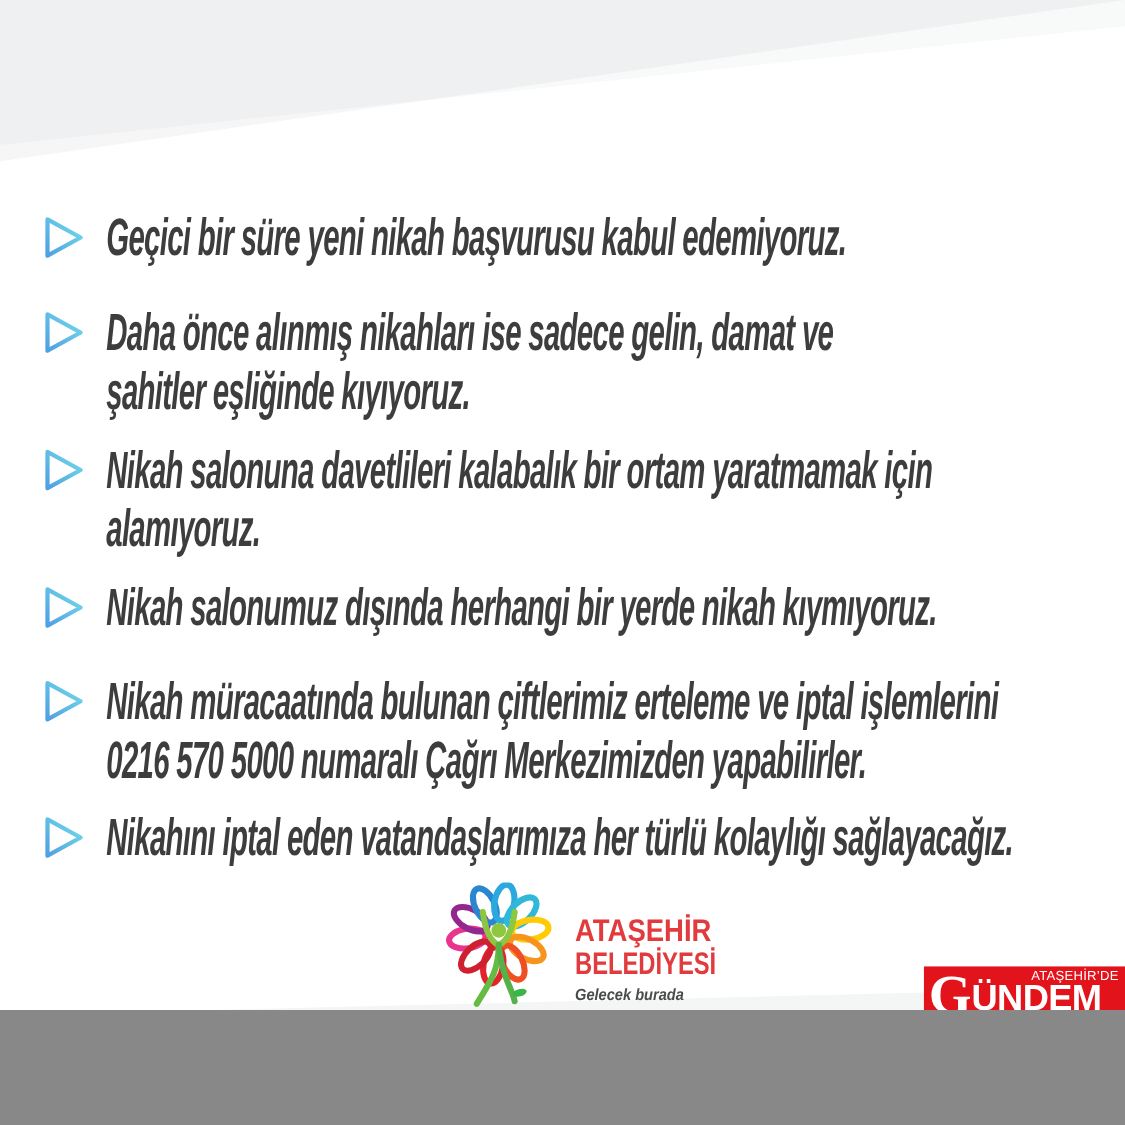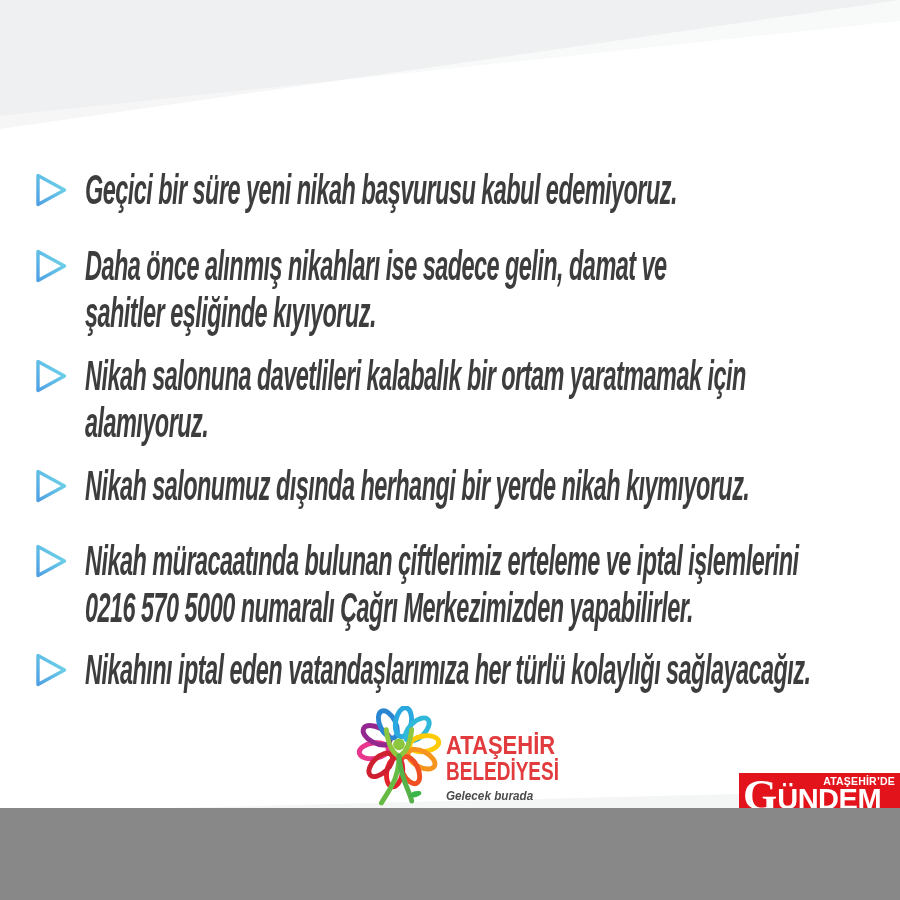--- a/index.html
+++ b/index.html
@@ -23,32 +23,32 @@
   .bullet{flex:0 0 auto;width:37px;height:40px;margin:4px 15px 0 0;}
   .line{
     font-size:42px;line-height:47px;font-weight:700;font-style:italic;
     letter-spacing:-1px;white-space:nowrap;
     transform:scaleX(0.56);transform-origin:0 0;
   }
 
   
   .brand{position:absolute;left:356px;top:706px;display:flex;}
   .brand-flower{width:88px;height:104px;}
-  .brand-text{margin-left:2px;padding-top:26px;}
+  .brand-text{margin-left:16px;padding-top:26px;}
   .brand-l1{font-size:25px;font-weight:700;line-height:26px;white-space:nowrap;
     transform:scaleX(0.88);transform-origin:0 0;}
   .brand-l2{font-size:25px;font-weight:700;line-height:27px;white-space:nowrap;
     transform:scaleX(0.76);transform-origin:0 0;}
   .brand-tagline{font-size:13px;font-weight:700;font-style:italic;margin-top:3px;
     white-space:nowrap;transform:scaleX(0.9);transform-origin:0 0;}
 
   
   .watermark{position:absolute;right:0;bottom:0;width:161px;height:35px;overflow:hidden;}
   .wm-box{position:absolute;inset:0;}
-  .wm-loc{position:absolute;top:2px;right:5px;font-size:10.5px;font-weight:700;
+  .wm-loc{position:absolute;top:2px;right:5px;font-size:10.5px;font-weight:400;
     letter-spacing:0.2px;margin-left:32px;}
   .wm-title{position:absolute;left:4px;top:3px;font-weight:700;white-space:nowrap;}
   .wm-g{display:inline-block;vertical-align:top;font-family:"Liberation Serif",serif;
     font-size:44px;line-height:1;margin-top:-2px;}
   .wm-rest{display:inline-block;vertical-align:top;font-size:29px;line-height:1;
     padding-top:9px;letter-spacing:-0.5px;}
 </style>
 </head>
 <body>
 

